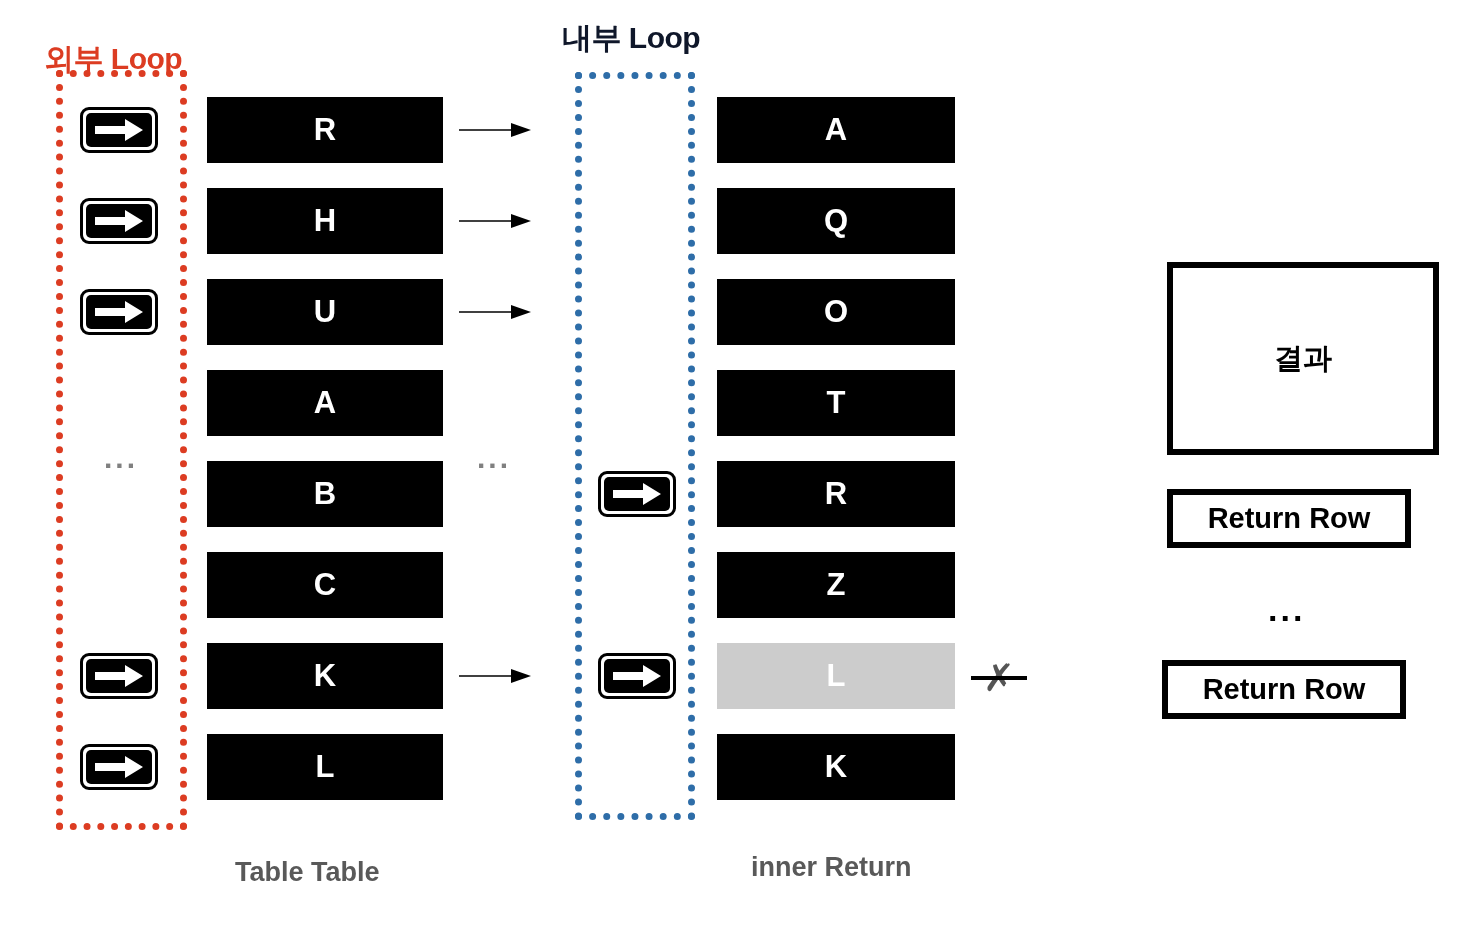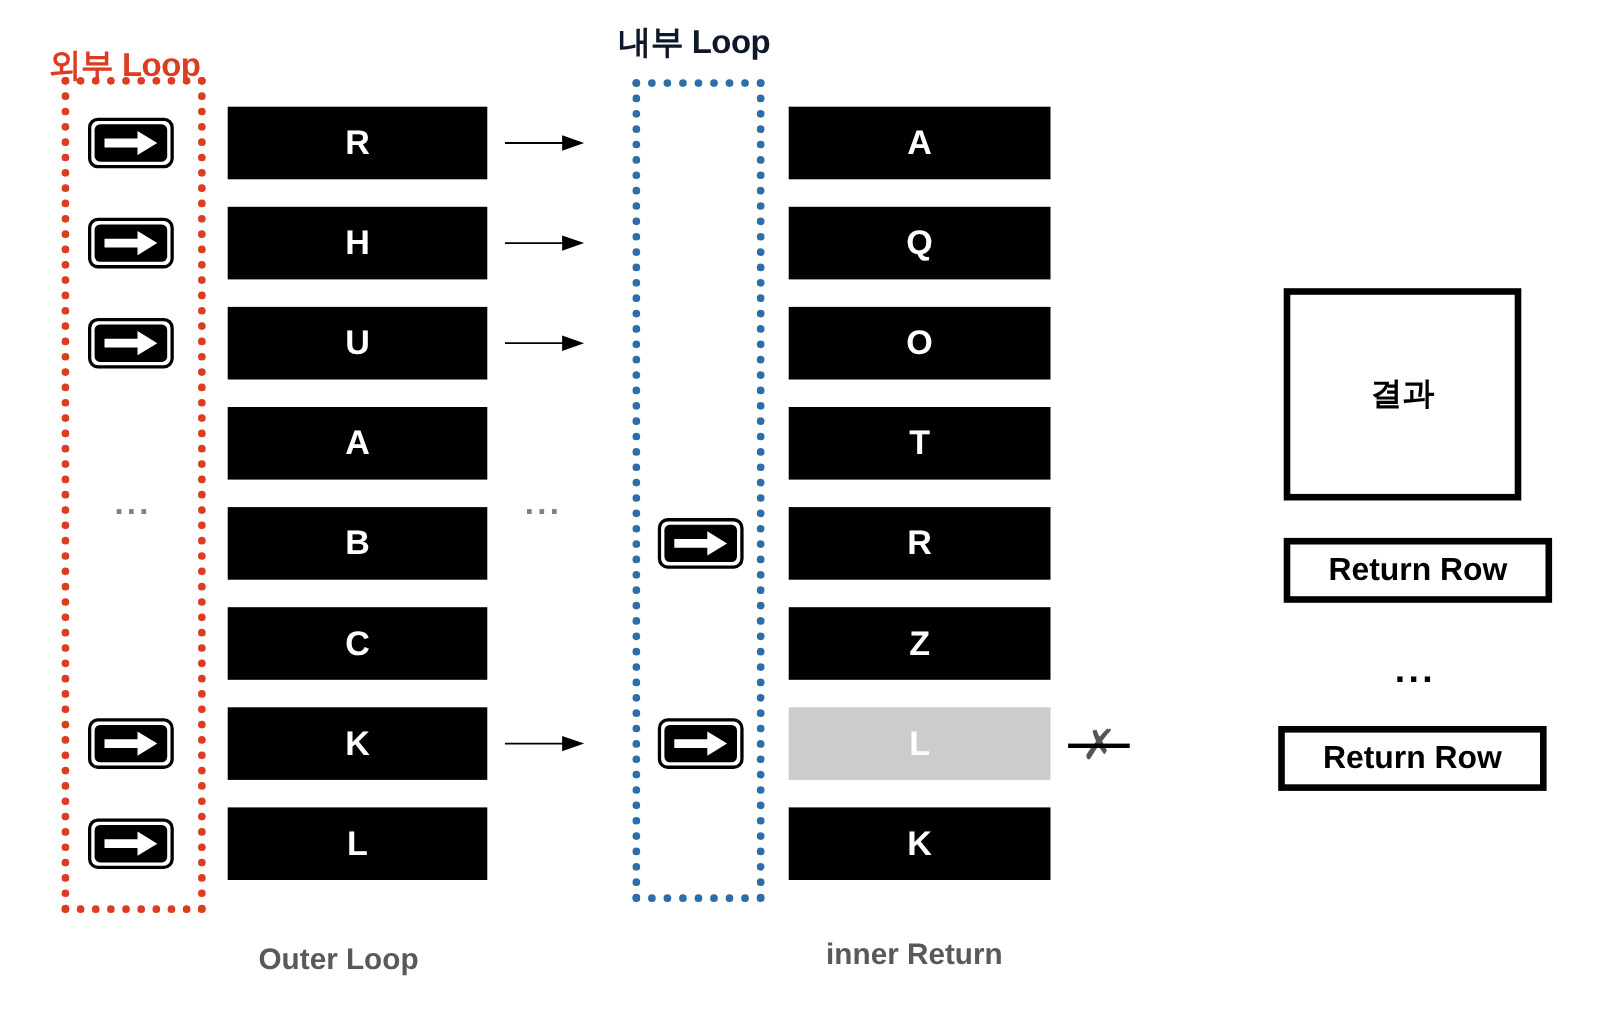--- a/index.html
+++ b/index.html
@@ -142,21 +142,21 @@
     width: 56px;
     height: 4px;
     background: #000000;
   }
 
   
   #result-box {
     position: absolute;
     left: 1167px;
     top: 262px;
-    width: 216px;
+    width: 272px;
     height: 193px;
     border: 6px solid #000;
     background: #fff;
     box-sizing: border-box;
     display: flex;
     flex-direction: column;
     align-items: center;
     justify-content: center;
     gap: 2px;
   }
@@ -329,21 +329,21 @@
 
 <div id="outer-ellipsis" class="ellipsis">...</div>
 
 <div id="middle-ellipsis" class="ellipsis">...</div>
 
 <div id="reject-mark">
   <div class="x-glyph">✗</div>
   <div class="x-strike"></div>
 </div>
 
-<div id="outer-table-caption" class="table-caption">Outer Loop</div>
+<div id="outer-table-caption" class="table-caption">Table Table</div>
 
 <div id="inner-table-caption" class="table-caption">inner Return</div>
 
 <div id="result-box">
   <div class="result-line">결과</div>
 </div>
 
 <div id="return-row-1" class="return-row">Return Row</div>
 
 <div id="result-ellipsis" class="ellipsis">...</div>

